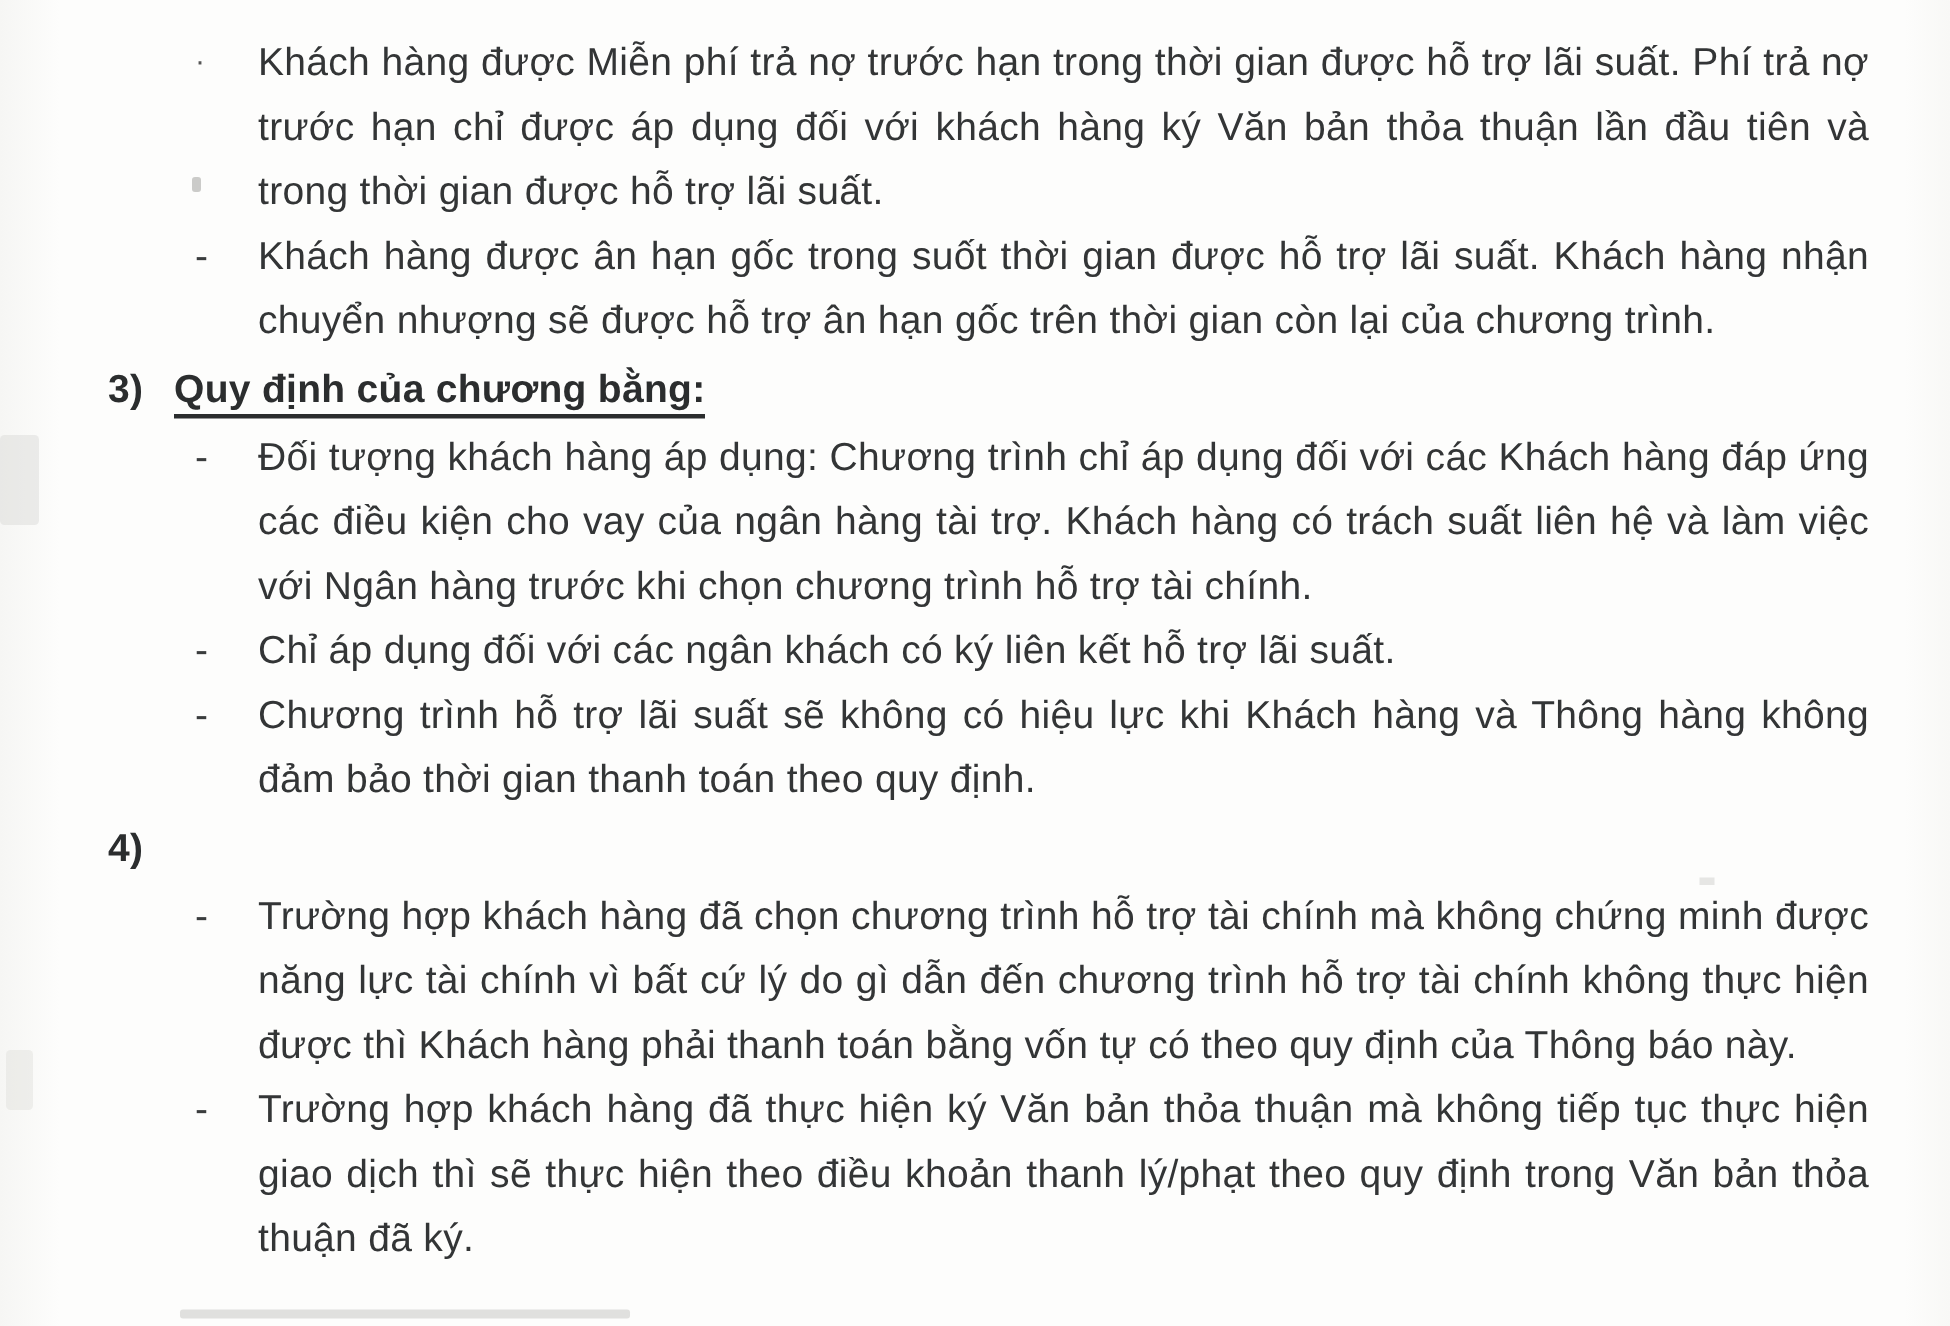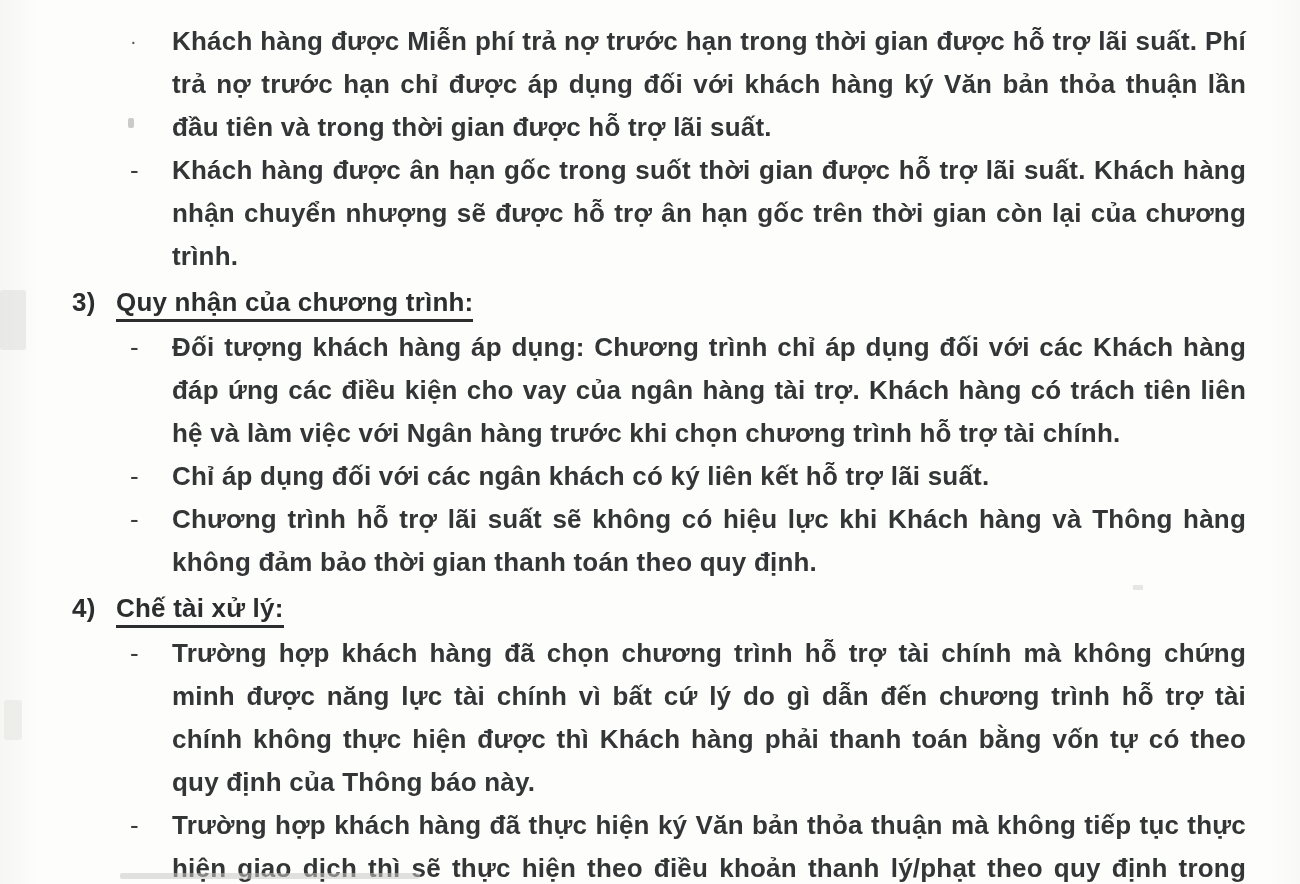--- a/index.html
+++ b/index.html
@@ -29,21 +29,21 @@
     letter-spacing: 0.2px;
   }
   .block { display: flex; }
   .bullet-item { margin-left: 58px; }
   .marker {
     flex: 0 0 42px;
     text-align: left;
     color: #3a3c3d;
   }
   .marker.dot { font-size: 20px; color: #555; }
-  .btext { flex: 1; font-weight: bold; }
+  .btext { flex: 1; }
   .heading {
     font-weight: bold;
     margin: 3px 0 2px 0;
     color: #2b2d2e;
   }
   .hnum { flex: 0 0 44px; }
   .htitle span {
     border-bottom: 3px solid #2b2d2e;
     padding-bottom: 2px;
   }
@@ -66,41 +66,40 @@
       <span class="btext">Khách hàng được Miễn phí trả nợ trước hạn trong thời gian được hỗ trợ lãi suất. Phí trả nợ trước hạn chỉ được áp dụng đối với khách hàng ký Văn bản thỏa thuận lần đầu tiên và trong thời gian được hỗ trợ lãi suất.</span>
     </div>
 
     <div class="block bullet-item">
       <span class="marker">-</span>
       <span class="btext">Khách hàng được ân hạn gốc trong suốt thời gian được hỗ trợ lãi suất.  Khách hàng nhận chuyển nhượng sẽ được hỗ trợ ân hạn gốc trên thời gian còn lại của chương trình.</span>
     </div>
 
     <div class="block heading">
       <span class="hnum">3)</span>
-      <span class="htitle"><span>Quy nhận của chương trình:</span></span>
+      <span class="htitle"><span>Quy định của chương bằng:</span></span>
     </div>
 
     <div class="block bullet-item">
       <span class="marker">-</span>
-      <span class="btext">Đối tượng khách hàng áp dụng: Chương trình chỉ áp dụng đối với các Khách hàng đáp ứng các điều kiện cho vay của ngân hàng tài trợ. Khách hàng có trách tiên liên hệ và làm việc với Ngân hàng trước khi chọn chương trình hỗ trợ tài chính.</span>
+      <span class="btext">Đối tượng khách hàng áp dụng: Chương trình chỉ áp dụng đối với các Khách hàng đáp ứng các điều kiện cho vay của ngân hàng tài trợ. Khách hàng có trách suất liên hệ và làm việc với Ngân hàng trước khi chọn chương trình hỗ trợ tài chính.</span>
     </div>
 
     <div class="block bullet-item">
       <span class="marker">-</span>
       <span class="btext">Chỉ áp dụng đối với các ngân khách có ký liên kết hỗ trợ lãi suất.</span>
     </div>
 
     <div class="block bullet-item">
       <span class="marker">-</span>
       <span class="btext">Chương trình hỗ trợ lãi suất sẽ không có hiệu lực khi Khách hàng và Thông hàng không đảm bảo thời gian thanh toán theo quy định.</span>
     </div>
 
     <div class="block heading">
       <span class="hnum">4)</span>
-      <span class="htitle"><span>Chế tài xử lý:</span></span>
     </div>
 
     <div class="block bullet-item">
       <span class="marker">-</span>
       <span class="btext">Trường hợp khách hàng đã chọn chương trình hỗ trợ tài chính mà không chứng minh được năng lực tài chính vì bất cứ lý do gì dẫn đến chương trình hỗ trợ tài chính không thực hiện được thì Khách hàng phải thanh toán bằng vốn tự có theo quy định của Thông báo này.</span>
     </div>
 
     <div class="block bullet-item">
       <span class="marker">-</span>
       <span class="btext">Trường hợp khách hàng đã thực hiện ký Văn bản thỏa thuận mà không tiếp tục thực hiện giao dịch thì sẽ thực hiện theo điều khoản thanh lý/phạt theo quy định trong Văn bản thỏa thuận đã ký.</span>

